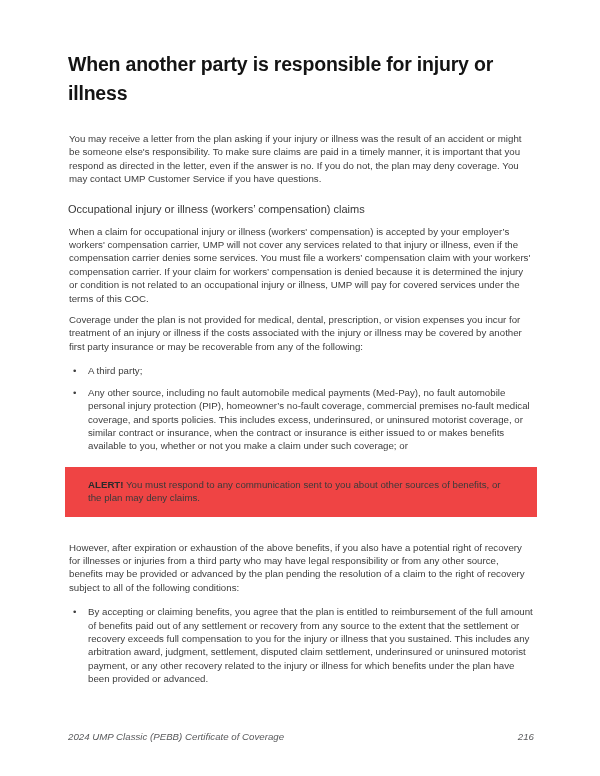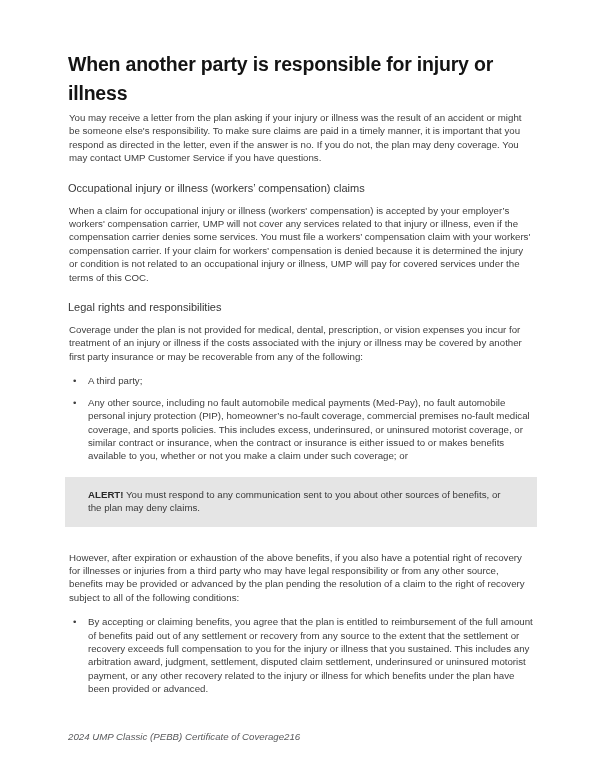--- a/index.html
+++ b/index.html
@@ -10,21 +10,21 @@
     height: 776px;
     background: #ffffff;
     font-family: "Liberation Sans", sans-serif;
     color: #3d3d3d;
     overflow: hidden;
   }
   .content {
     padding: 50px 66px 0 68px;
   }
   .doc-title {
-    margin: 0 0 3px 0;
+    margin: 0 0 24px 0;
     font-size: 19.5px;
     line-height: 29px;
     font-weight: 900;
     color: #141414;
     letter-spacing: -0.2px;
   }
   .section-heading {
     margin: 13px 0 5px 0;
     font-size: 11px;
     line-height: 21px;
@@ -52,56 +52,56 @@
     content: "\2022";
     position: absolute;
     left: 5px;
     top: 0;
     font-size: 9.7px;
     color: #3d3d3d;
   }
   .alert-box {
     margin: 14px -3px 24px -3px;
     padding: 11px 24px 12px 23px;
-    background: #e5e5e5;
+    background: #ef4444;
     font-size: 9.7px;
     line-height: 13.4px;
     color: #3a3a3a;
   }
   .alert-box .alert-label {
     font-weight: 700;
     color: #2b2b2b;
   }
   .page-footer {
     position: absolute;
     left: 68px;
     right: 66px;
     bottom: 34px;
     display: flex;
+    justify-content: space-between;
     align-items: baseline;
     font-size: 9.7px;
     font-style: italic;
     color: #58595b;
   }
 </style>
 </head>
 <body>
 
 <div class="page">
   <div class="content">
 
     <h1 class="doc-title">When another party is responsible for injury or illness</h1>
 
     <p class="body-text">You may receive a letter from the plan asking if your injury or illness was the result of an accident or might be someone else's responsibility. To make sure claims are paid in a timely manner, it is important that you respond as directed in the letter, even if the answer is no. If you do not, the plan may deny coverage. You may contact UMP Customer Service if you have questions.</p>
 
     <h2 class="section-heading">Occupational injury or illness (workers’ compensation) claims</h2>
 
     <p class="body-text">When a claim for occupational injury or illness (workers' compensation) is accepted by your employer’s workers' compensation carrier, UMP will not cover any services related to that injury or illness, even if the compensation carrier denies some services. You must file a workers’ compensation claim with your workers' compensation carrier. If your claim for workers’ compensation is denied because it is determined the injury or condition is not related to an occupational injury or illness, UMP will pay for covered services under the terms of this COC.</p>
 
-    <h2 class="section-heading">Legal rights and responsibilities</h2>
 
     <p class="body-text">Coverage under the plan is not provided for medical, dental, prescription, or vision expenses you incur for treatment of an injury or illness if the costs associated with the injury or illness may be covered by another first party insurance or may be recoverable from any of the following:</p>
 
     <ul class="bullet-list">
       <li>A third party;</li>
       <li>Any other source, including no fault automobile medical payments (Med-Pay), no fault automobile personal injury protection (PIP), homeowner’s no-fault coverage, commercial premises no-fault medical coverage, and sports policies. This includes excess, underinsured, or uninsured motorist coverage, or similar contract or insurance, when the contract or insurance is either issued to or makes benefits available to you, whether or not you make a claim under such coverage; or</li>
     </ul>
 
     <div class="alert-box">
       <span class="alert-label">ALERT!</span>

